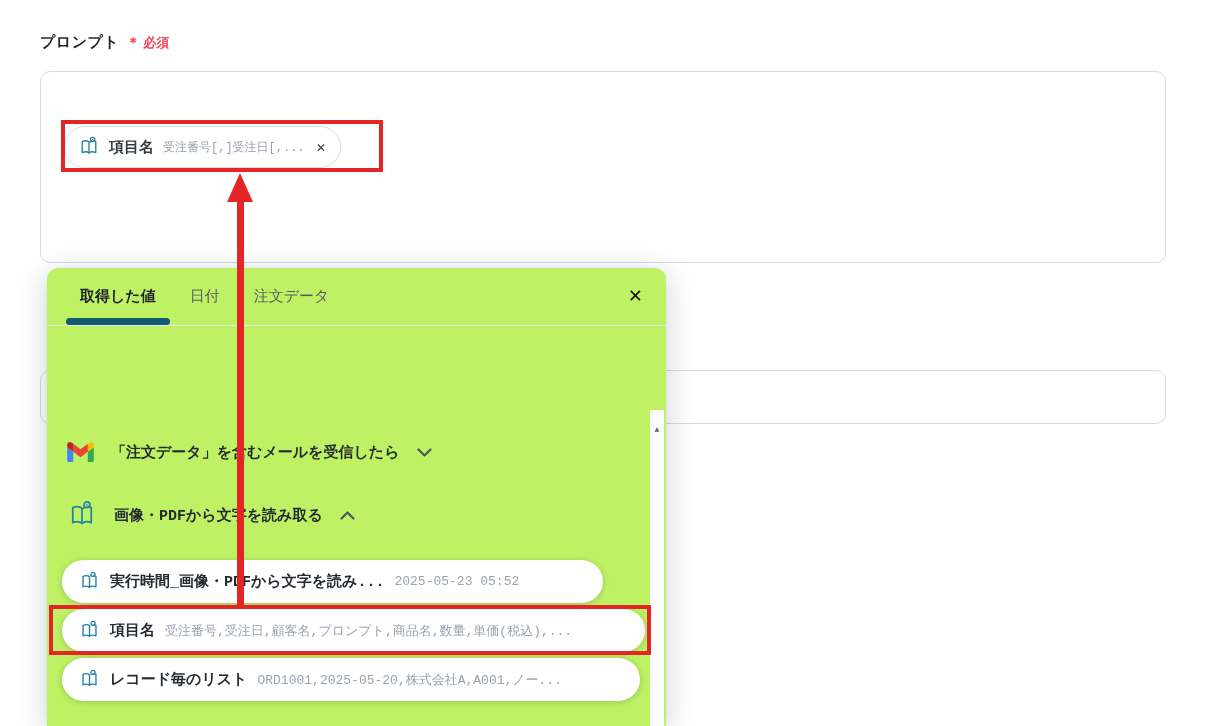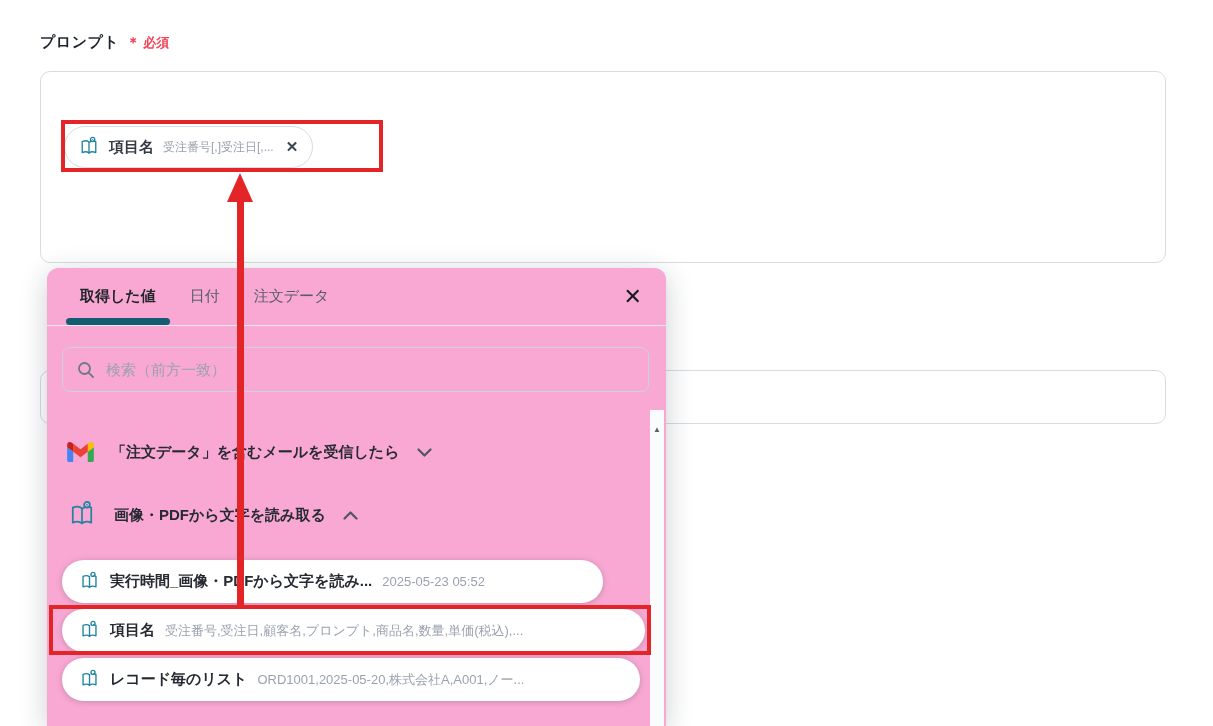--- a/index.html
+++ b/index.html
@@ -1,17 +1,17 @@
 <!DOCTYPE html>
 <html><head>
 <meta charset="utf-8">
 <style>
   html,body{margin:0;padding:0;background:#fff;}
   #page{position:relative;width:1213px;height:726px;overflow:hidden;background:#fff;
-        font-family:Liberation Sans, sans-serif;color:#20252B;}
+        font-family:Liberation Mono, monospace;color:#20252B;}
 
   
   .field-label{position:absolute;left:40px;top:33px;display:flex;align-items:baseline;gap:7px;}
   .field-label .lbl{font-size:15px;font-weight:700;color:#1E232B;letter-spacing:.5px;}
   .req{color:#F2455A;font-weight:700;display:flex;align-items:baseline;gap:3px;}
   .req .mark{font-size:14px;}
   .req .txt{font-size:13px;}
 
   .big-textarea{position:absolute;left:40px;top:71px;width:1126px;height:192px;
     border:1px solid #D6DCE3;border-radius:10px;background:#fff;box-sizing:border-box;}
@@ -23,21 +23,21 @@
   .chip .t{font-size:15px;font-weight:700;color:#333A42;white-space:nowrap;}
   .chip .v{font-size:12px;color:#9AA2AE;white-space:nowrap;}
   .chip .x{font-size:15px;font-weight:600;color:#3E454E;margin-left:3px;cursor:pointer;}
 
   .helper-text{position:absolute;left:668px;top:278px;font-size:14px;color:#8F97A3;z-index:1;}
 
   .secondary-input{position:absolute;left:40px;top:370px;width:1126px;height:54px;
     border:1px solid #D6DCE3;border-radius:10px;background:#fff;box-sizing:border-box;z-index:1;}
 
   
-  .popup{position:absolute;left:47px;top:268px;width:619px;height:458px;background:#f9a8d4;
+  .popup{position:absolute;left:47px;top:268px;width:619px;height:458px;background:#bef264;
     border-radius:12px 12px 0 0;box-shadow:0 6px 28px rgba(25,35,50,.22),0 0 1px rgba(0,0,0,.15);
     z-index:20;box-sizing:border-box;}
   .tabbar{position:relative;height:57px;display:flex;align-items:stretch;padding:0 22px 0 16px;
     border-bottom:1px solid #E5E8EC;}
   .tab{display:flex;align-items:center;padding:0 17px;font-size:15px;color:#565D66;
     position:relative;cursor:pointer;white-space:nowrap;}
   .tab.active{font-weight:700;color:#20252B;}
   .tab.active::after{content:"";position:absolute;left:3px;right:3px;bottom:0;height:7px;
     border-radius:6px;background:#145C72;}
   .popup-close{margin-left:auto;align-self:center;font-size:22px;line-height:1;color:#15181C;
@@ -121,29 +121,20 @@
       </div>
       <div class="tab">
         <span>日付</span>
       </div>
       <div class="tab">
         <span>注文データ</span>
       </div>
       <div class="popup-close">✕</div>
     </div>
 
-    <div class="searchbox">
-      <span>
-        <svg width="18" height="18" viewBox="0 0 18 18" fill="none" stroke="#6F7883" stroke-width="1.8" stroke-linecap="round">
-          <circle cx="7.5" cy="7.5" r="5.5"></circle>
-            <path d="M11.8 11.8L16 16"></path>
-        </svg>
-      </span>
-      <input type="text" placeholder="検索（前方一致）" style="">
-    </div>
 
     <div class="scrolltrack">
       <span class="arr">▲</span>
     </div>
 
     <div class="group-row group-gmail">
       <span>
         <svg width="27" height="20" viewBox="0 0 24 18">
           <path fill="#4285F4" d="M1.636 18h3.819V8.73L0 4.64v11.724C0 17.267.733 18 1.636 18z"></path>
           <path fill="#34A853" d="M18.545 18h3.819C23.267 18 24 17.267 24 16.364V4.64l-5.455 4.09z"></path>

